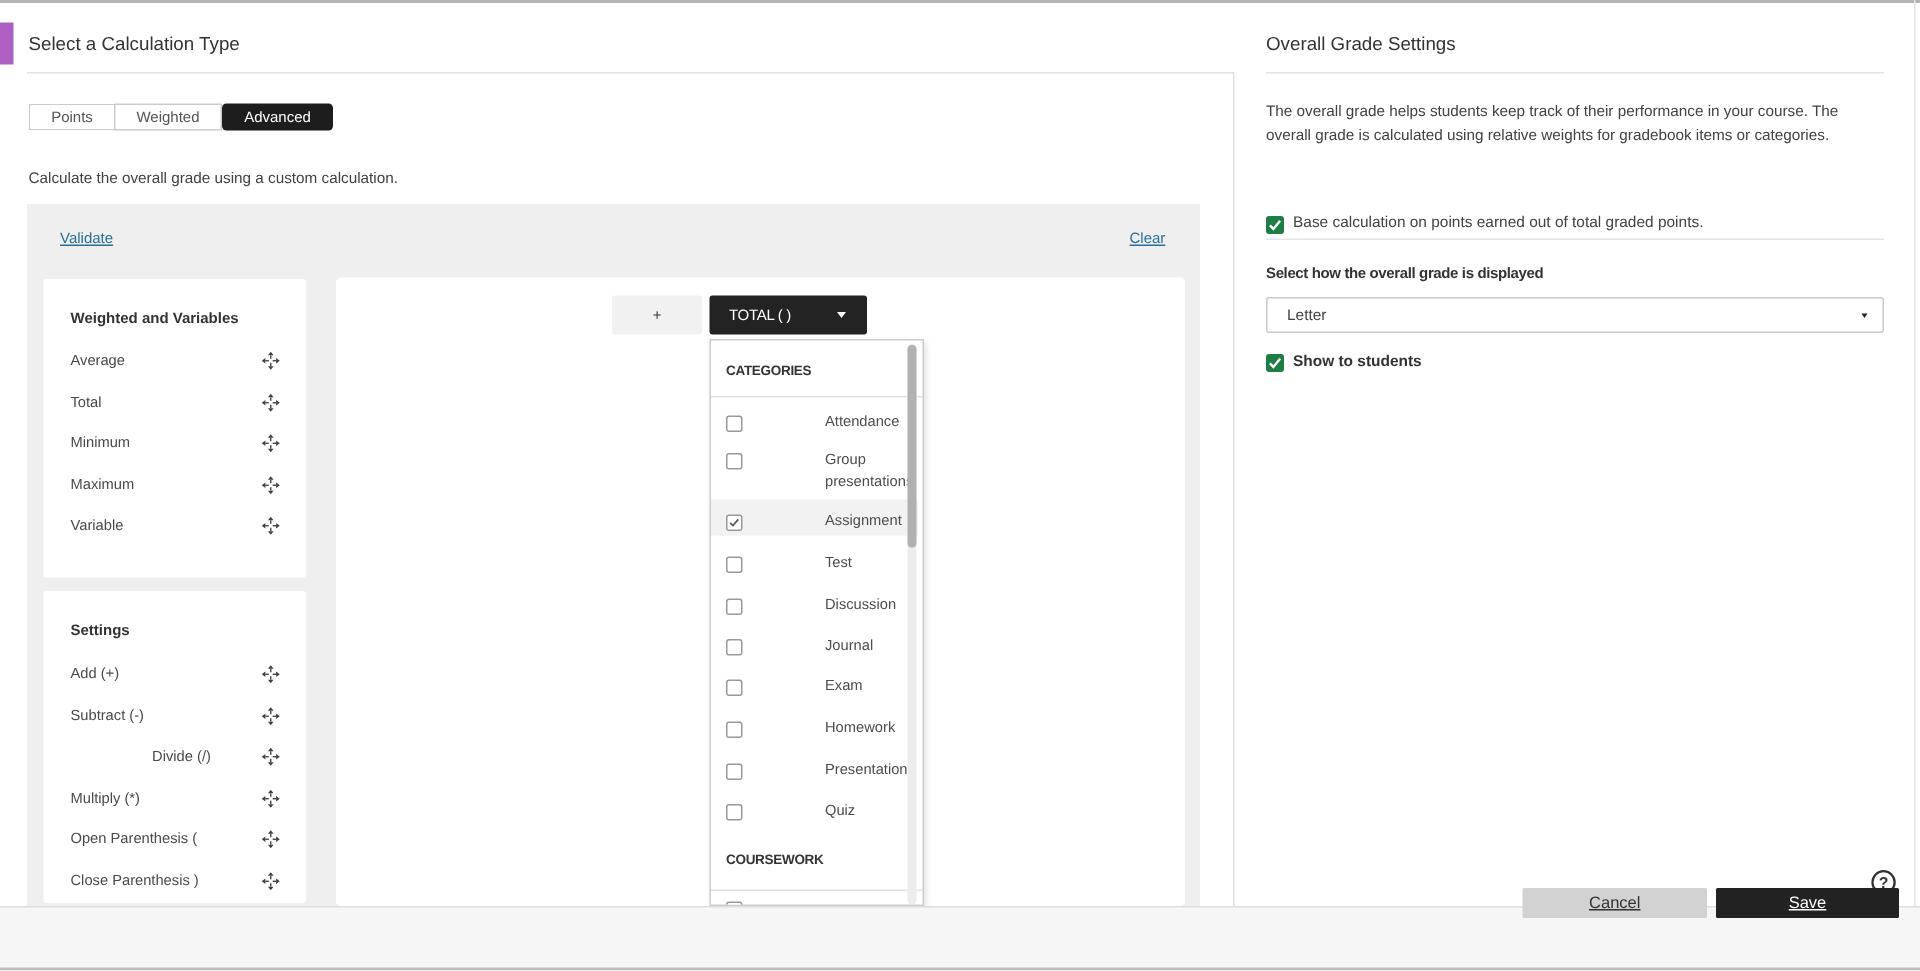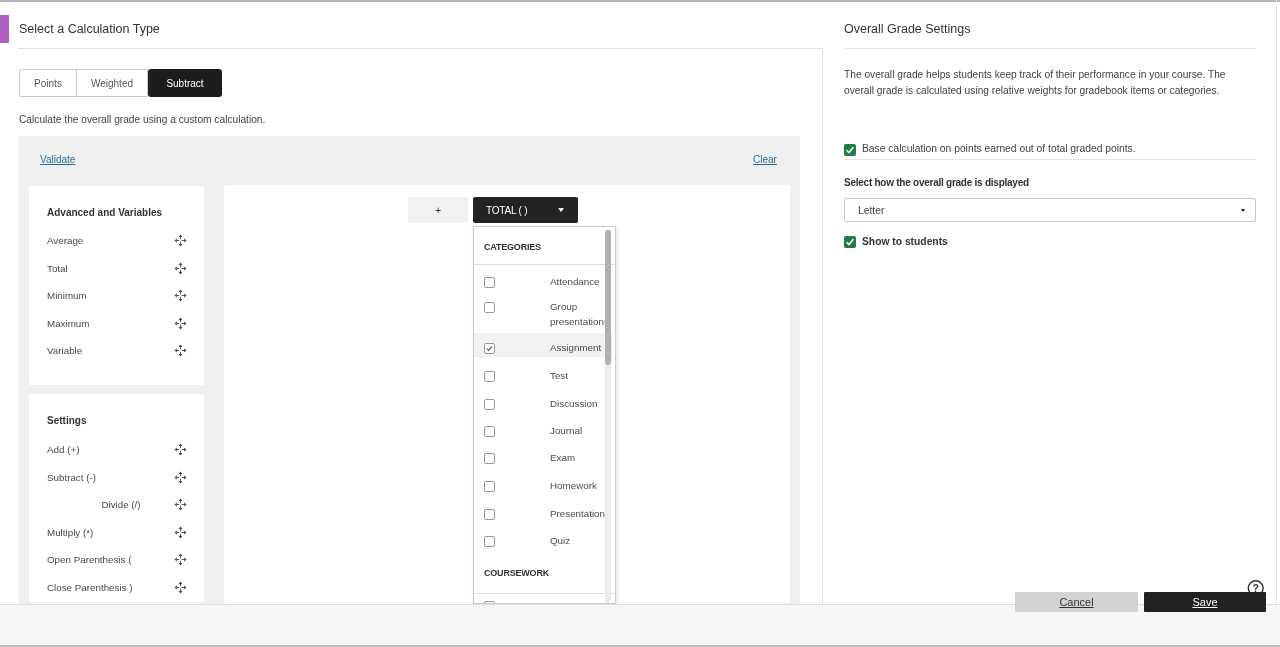--- a/index.html
+++ b/index.html
@@ -21,21 +21,21 @@
 h1 { font-size:12.5px; font-weight:400; color:#333; }
 .h-left { left:19px; top:22px; }
 .rule { height:1px; background:#e4e4e4; }
 .rule-left { left:18px; top:48px; width:804px; }
 .h-right { left:844px; top:22px; }
 .rule-right { left:844px; top:48px; width:412px; }
 
 
 .tabs { left:19px; top:69px; height:26px; display:flex; }
 .tab {
-  height:28px; display:flex; align-items:center; justify-content:center;
+  height:18px; display:flex; align-items:center; justify-content:center;
   font-size:10px; color:#555; background:#fff; border:1px solid #ccc;
 }
 .tab.t1 { width:57px; border-right:none; border-radius:2px 0 0 2px; }
 .tab.t2 { width:72px; }
 .tab.t3 { width:74px; background:#1d1d1d; color:#fff; border:none; border-radius:3px; }
 
 .desc { left:19px; top:114px; font-size:10.2px; color:#424242; }
 
 
 .panel { left:18px; top:136px; width:782px; height:468px; background:#efefef; }
@@ -106,32 +106,32 @@
 <div class="abs purple"></div>
 <div class="abs vdivider"></div>
 <div class="abs rightedge"></div>
 
 <h1 class="abs h-left">Select a Calculation Type</h1>
 <div class="abs rule rule-left"></div>
 
 <div class="abs tabs">
   <div class="tab t1">Points</div>
   <div class="tab t2">Weighted</div>
-  <div class="tab t3">Subtract</div>
+  <div class="tab t3">Advanced</div>
 </div>
 
 <div class="abs desc">Calculate the overall grade using a custom calculation.</div>
 
 <div class="abs panel"></div>
 <a class="abs validate">Validate</a>
 <a class="abs clear">Clear</a>
 
 <div class="abs card card1"></div>
 <div class="abs card card2"></div>
-<div class="abs cardhd" style="top:205px;">Advanced and Variables</div>
+<div class="abs cardhd" style="top:205px;">Weighted and Variables</div>
 <div class="abs cardhd" style="top:413px;">Settings</div>
 
 <div class="abs frow" style="top:233px;">Average<svg class="mv" viewBox="0 0 13 13">
       <use href="#mvi"></use>
     </svg></div>
 <div class="abs frow" style="top:261px;">Total<svg class="mv" viewBox="0 0 13 13">
       <use href="#mvi"></use>
     </svg></div>
 <div class="abs frow" style="top:288px;">Minimum<svg class="mv" viewBox="0 0 13 13">
       <use href="#mvi"></use>

